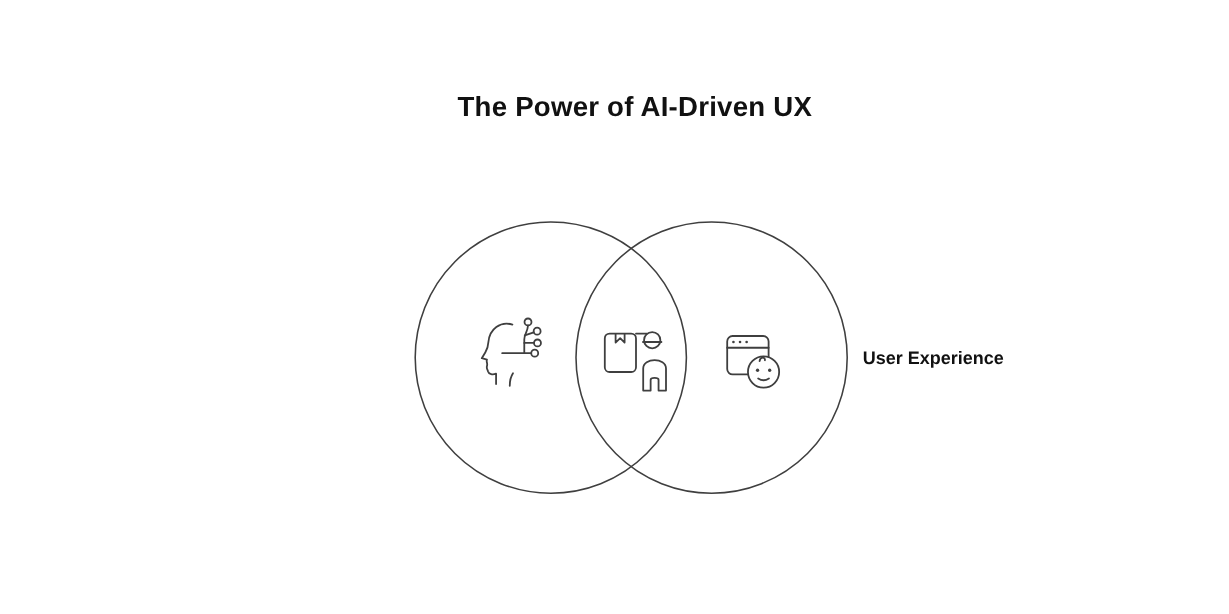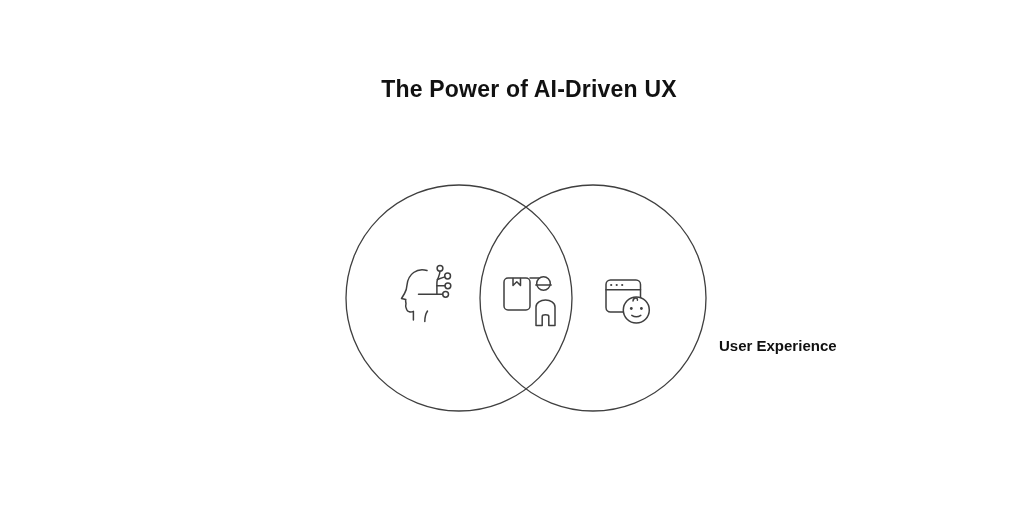--- a/index.html
+++ b/index.html
@@ -40,21 +40,20 @@
     transform: translateX(-50%);
   }
   .label-left {
     top: 281px;
     right: 692px;
     text-align: right;
   }
   .label-right {
     top: 290px;
     left: 719px;
-    margin-top: 47px;
   }
   .venn-svg {
     position: absolute;
     left: 0;
     top: 0;
     color: var(--stroke, #3f3f3f);
   }
 </style>
 </head>
 <body>

